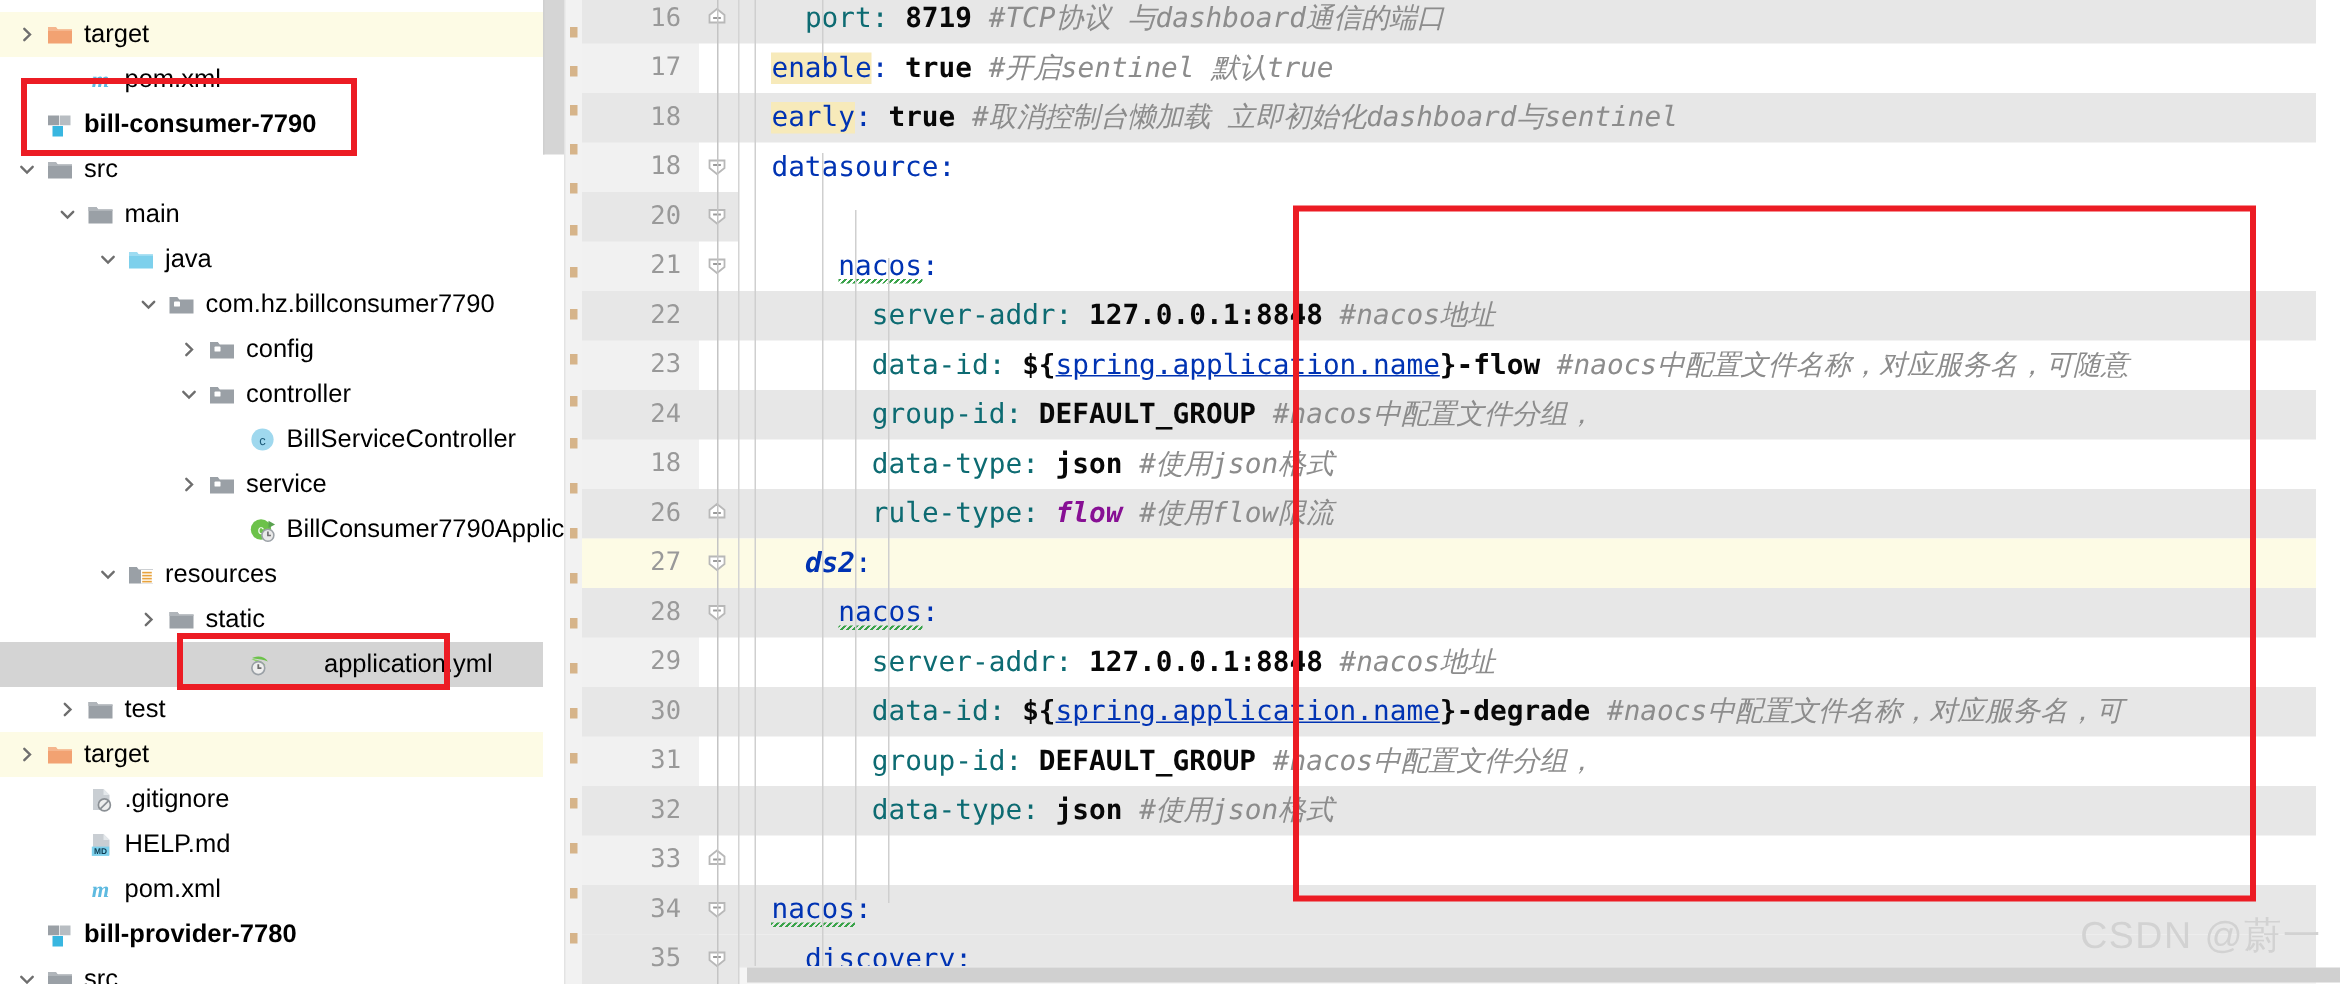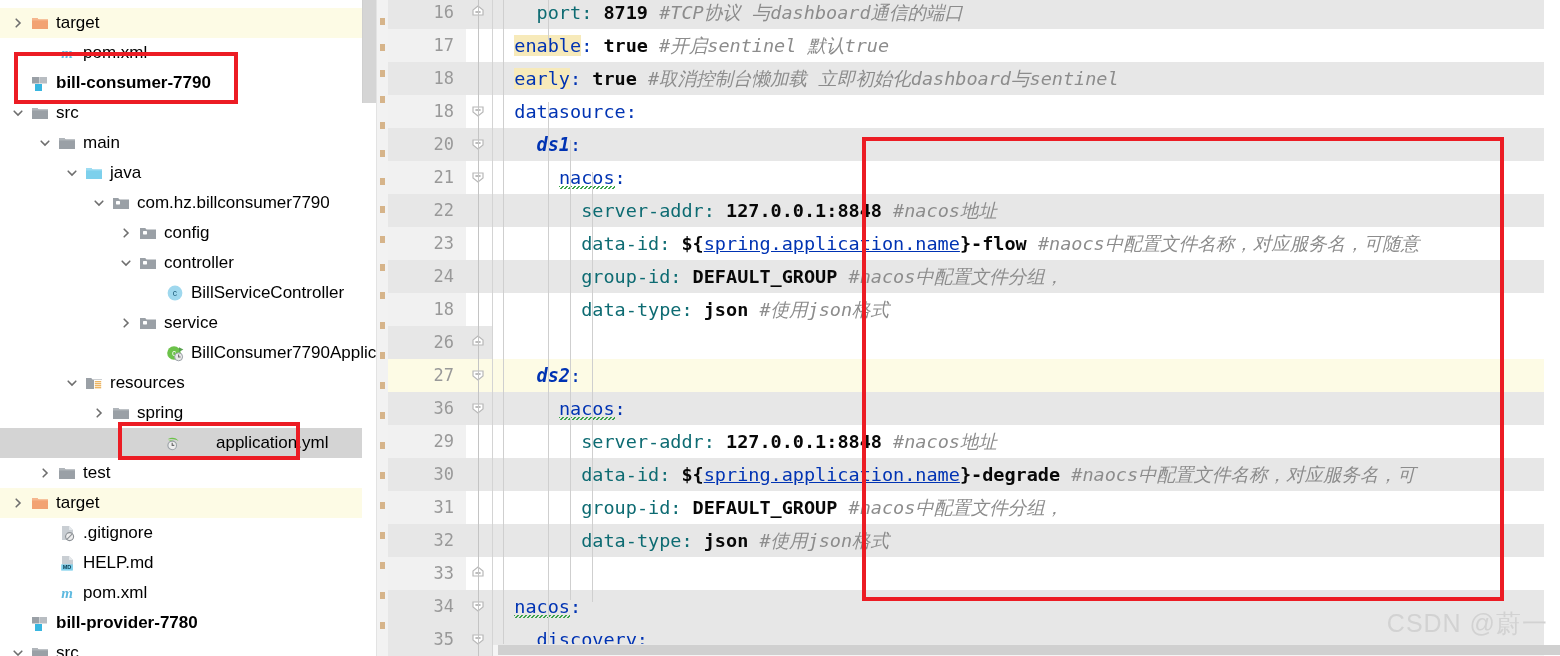--- a/index.html
+++ b/index.html
@@ -408,21 +408,21 @@
             <svg width="12" height="12" viewBox="0 0 12 12">
               <path d="M4.2 2.2L8 6 4.2 9.8" stroke="#6e6e6e" stroke-width="1.6" fill="none" stroke-linecap="round"></path>
             </svg>
           </span>
           <span class="ico">
             <svg width="18" height="18" viewBox="0 0 18 18">
               <path d="M1 4h5.2l1.3 1.6H17V15H1z" fill="#9aa0a6"></path>
               <path d="M1 4h5.2l1.3 1.6H17V6.6H1z" fill="#b0b5ba"></path>
             </svg>
           </span>
-          <span class="lbl">spring</span>
+          <span class="lbl">static</span>
         </div>
         <div class="tree-row selected" style="position: absolute; left: 0px; right: 26px; top: 428px; gap: 26px;">
           <span class="tw" style="margin-left: 116px;"></span>
           <span class="ico">
             <svg width="18" height="18" viewBox="0 0 18 18">
               <path d="M3 4.6c4.2-1.9 8.6-.8 10.6 2.4-3.3-2-7.3-1.4-10.6-2.4z" fill="#6cc24a"></path>
               <path d="M2.6 5.4c3.6 0 7.6 1.4 9.6 4.3-2.4-1-6-2.3-9.6-4.3z" fill="#8fd46a"></path>
               <circle cx="7.2" cy="11.4" r="4.3" fill="#eeeeee" stroke="#9aa0a6" stroke-width="1.1"></circle>
               <path d="M7.2 8.8v2.6h2.1" stroke="#6e6e6e" stroke-width="1.2" fill="none"></path>
             </svg>
@@ -606,21 +606,21 @@
         </div>
         <div class="gutter-hl current" style="top: 359px; width: 104px;"></div>
         <div class="ln" style="top: 359px;">27</div>
         <div class="fold" style="top: 359px;">
           <svg width="16" height="20" viewBox="0 0 16 20">
             <path d="M3 6h10v5l-5 4-5-4z" fill="#ffffff" stroke="#b8b8b8" stroke-width="1.2"></path>
             <line x1="5.4" y1="9" x2="10.6" y2="9" stroke="#9a9a9a" stroke-width="1.3"></line>
           </svg>
         </div>
         <div class="gutter-hl" style="top: 392px; background: rgb(231, 231, 231); width: 104px;"></div>
-        <div class="ln" style="top: 392px;">36</div>
+        <div class="ln" style="top: 392px;">28</div>
         <div class="fold" style="top: 392px;">
           <svg width="16" height="20" viewBox="0 0 16 20">
             <path d="M3 6h10v5l-5 4-5-4z" fill="#ffffff" stroke="#b8b8b8" stroke-width="1.2"></path>
             <line x1="5.4" y1="9" x2="10.6" y2="9" stroke="#9a9a9a" stroke-width="1.3"></line>
           </svg>
         </div>
         <div class="gutter-hl" style="top: 425px; background: transparent; width: 104px;"></div>
         <div class="ln" style="top: 425px;">29</div>
         <div class="gutter-hl" style="top: 458px; background: rgb(231, 231, 231); width: 104px;"></div>
         <div class="ln" style="top: 458px;">30</div>
@@ -651,26 +651,26 @@
             <path d="M3 6h10v5l-5 4-5-4z" fill="#ffffff" stroke="#b8b8b8" stroke-width="1.2"></path>
             <line x1="5.4" y1="9" x2="10.6" y2="9" stroke="#9a9a9a" stroke-width="1.3"></line>
           </svg>
         </div>
       </div>
     <div id="code">
         <div class="code-line row-hl" style="position: absolute; left: 0px; right: 0px; top: -4px;"><span style="display: inline-block; width: 44.6px;"></span><span class="k-key2">port</span><span class="k-key2">: </span><span class="k-val">8719</span><span> </span><span class="k-com">#TCP协议 与dashboard通信的端口</span></div>
         <div class="code-line" style="position: absolute; left: 0px; right: 0px; top: 29px;"><span style="display: inline-block; width: 22.3px;"></span><span class="k-key hl-ident">enable</span><span class="k-key">: </span><span class="k-val">true</span><span> </span><span class="k-com">#开启sentinel 默认true</span></div>
         <div class="code-line row-hl" style="position: absolute; left: 0px; right: 0px; top: 62px;"><span style="display: inline-block; width: 22.3px;"></span><span class="k-key hl-ident">early</span><span class="k-key">: </span><span class="k-val">true</span><span> </span><span class="k-com">#取消控制台懒加载 立即初始化dashboard与sentinel</span></div>
         <div class="code-line" style="position: absolute; left: 0px; right: 0px; top: 95px;"><span style="display: inline-block; width: 22.3px;"></span><span class="k-key">datasource</span><span class="k-key">:</span></div>
-        <div class="code-line row-hl" style="position: absolute; left: 0px; right: 0px; top: 128px;"><span style="display: inline-block; width: 44.6px;"></span><span class="k-anchor">ds1</span><span class="k-key">:</span></div>
         <div class="code-line" style="position: absolute; left: 0px; right: 0px; top: 161px;"><span style="display: inline-block; width: 66.9px;"></span><span class="k-key squiggle">nacos</span><span class="k-key">:</span></div>
         <div class="code-line row-hl" style="position: absolute; left: 0px; right: 0px; top: 194px;"><span style="display: inline-block; width: 89.2px;"></span><span class="k-key2">server-addr</span><span class="k-key2">: </span><span class="k-val">127.0.0.1:8848</span><span> </span><span class="k-com">#nacos地址</span></div>
         <div class="code-line" style="position: absolute; left: 0px; right: 0px; top: 227px;"><span style="display: inline-block; width: 89.2px;"></span><span class="k-key2">data-id</span><span class="k-key2">: </span><span class="k-brace">${</span><span class="k-link">spring.application.name</span><span class="k-brace">}-flow</span><span> </span><span class="k-com">#naocs中配置文件名称，对应服务名，可随意</span></div>
         <div class="code-line row-hl" style="position: absolute; left: 0px; right: 0px; top: 260px;"><span style="display: inline-block; width: 89.2px;"></span><span class="k-key2">group-id</span><span class="k-key2">: </span><span class="k-val">DEFAULT_GROUP</span><span> </span><span class="k-com">#nacos中配置文件分组，</span></div>
         <div class="code-line" style="position: absolute; left: 0px; right: 0px; top: 293px;"><span style="display: inline-block; width: 89.2px;"></span><span class="k-key2">data-type</span><span class="k-key2">: </span><span class="k-val">json</span><span> </span><span class="k-com">#使用json格式</span></div>
+        <div class="code-line row-hl" style="position: absolute; left: 0px; right: 0px; top: 326px;"><span style="display: inline-block; width: 89.2px;"></span><span class="k-key2">rule-type</span><span class="k-key2">: </span><span class="k-enum">flow</span><span> </span><span class="k-com">#使用flow限流</span></div>
         <div class="code-line row-cur" style="position: absolute; left: 0px; right: 0px; top: 359px;"><span style="display: inline-block; width: 44.6px;"></span><span class="k-anchor">ds2</span><span class="k-key">:</span></div>
         <div class="code-line row-hl" style="position: absolute; left: 0px; right: 0px; top: 392px;"><span style="display: inline-block; width: 66.9px;"></span><span class="k-key squiggle">nacos</span><span class="k-key">:</span></div>
         <div class="code-line" style="position: absolute; left: 0px; right: 0px; top: 425px;"><span style="display: inline-block; width: 89.2px;"></span><span class="k-key2">server-addr</span><span class="k-key2">: </span><span class="k-val">127.0.0.1:8848</span><span> </span><span class="k-com">#nacos地址</span></div>
         <div class="code-line row-hl" style="position: absolute; left: 0px; right: 0px; top: 458px;"><span style="display: inline-block; width: 89.2px;"></span><span class="k-key2">data-id</span><span class="k-key2">: </span><span class="k-brace">${</span><span class="k-link">spring.application.name</span><span class="k-brace">}-degrade</span><span> </span><span class="k-com">#naocs中配置文件名称，对应服务名，可</span></div>
         <div class="code-line" style="position: absolute; left: 0px; right: 0px; top: 491px;"><span style="display: inline-block; width: 89.2px;"></span><span class="k-key2">group-id</span><span class="k-key2">: </span><span class="k-val">DEFAULT_GROUP</span><span> </span><span class="k-com">#nacos中配置文件分组，</span></div>
         <div class="code-line row-hl" style="position: absolute; left: 0px; right: 0px; top: 524px;"><span style="display: inline-block; width: 89.2px;"></span><span class="k-key2">data-type</span><span class="k-key2">: </span><span class="k-val">json</span><span> </span><span class="k-com">#使用json格式</span></div>
         <div class="code-line row-hl" style="position: absolute; left: 0px; right: 0px; top: 590px;"><span style="display: inline-block; width: 22.3px;"></span><span class="k-key squiggle">nacos</span><span class="k-key">:</span></div>
         <div class="code-line row-hl" style="position: absolute; left: 0px; right: 0px; top: 623px;"><span style="display: inline-block; width: 44.6px;"></span><span class="k-key">discovery</span><span class="k-key">:</span></div>
         <div class="iguide" style="left: 11px; top: 0px; height: 656px;"></div>
         <div class="iguide" style="left: 56px; top: 0px; height: 40px;"></div>

